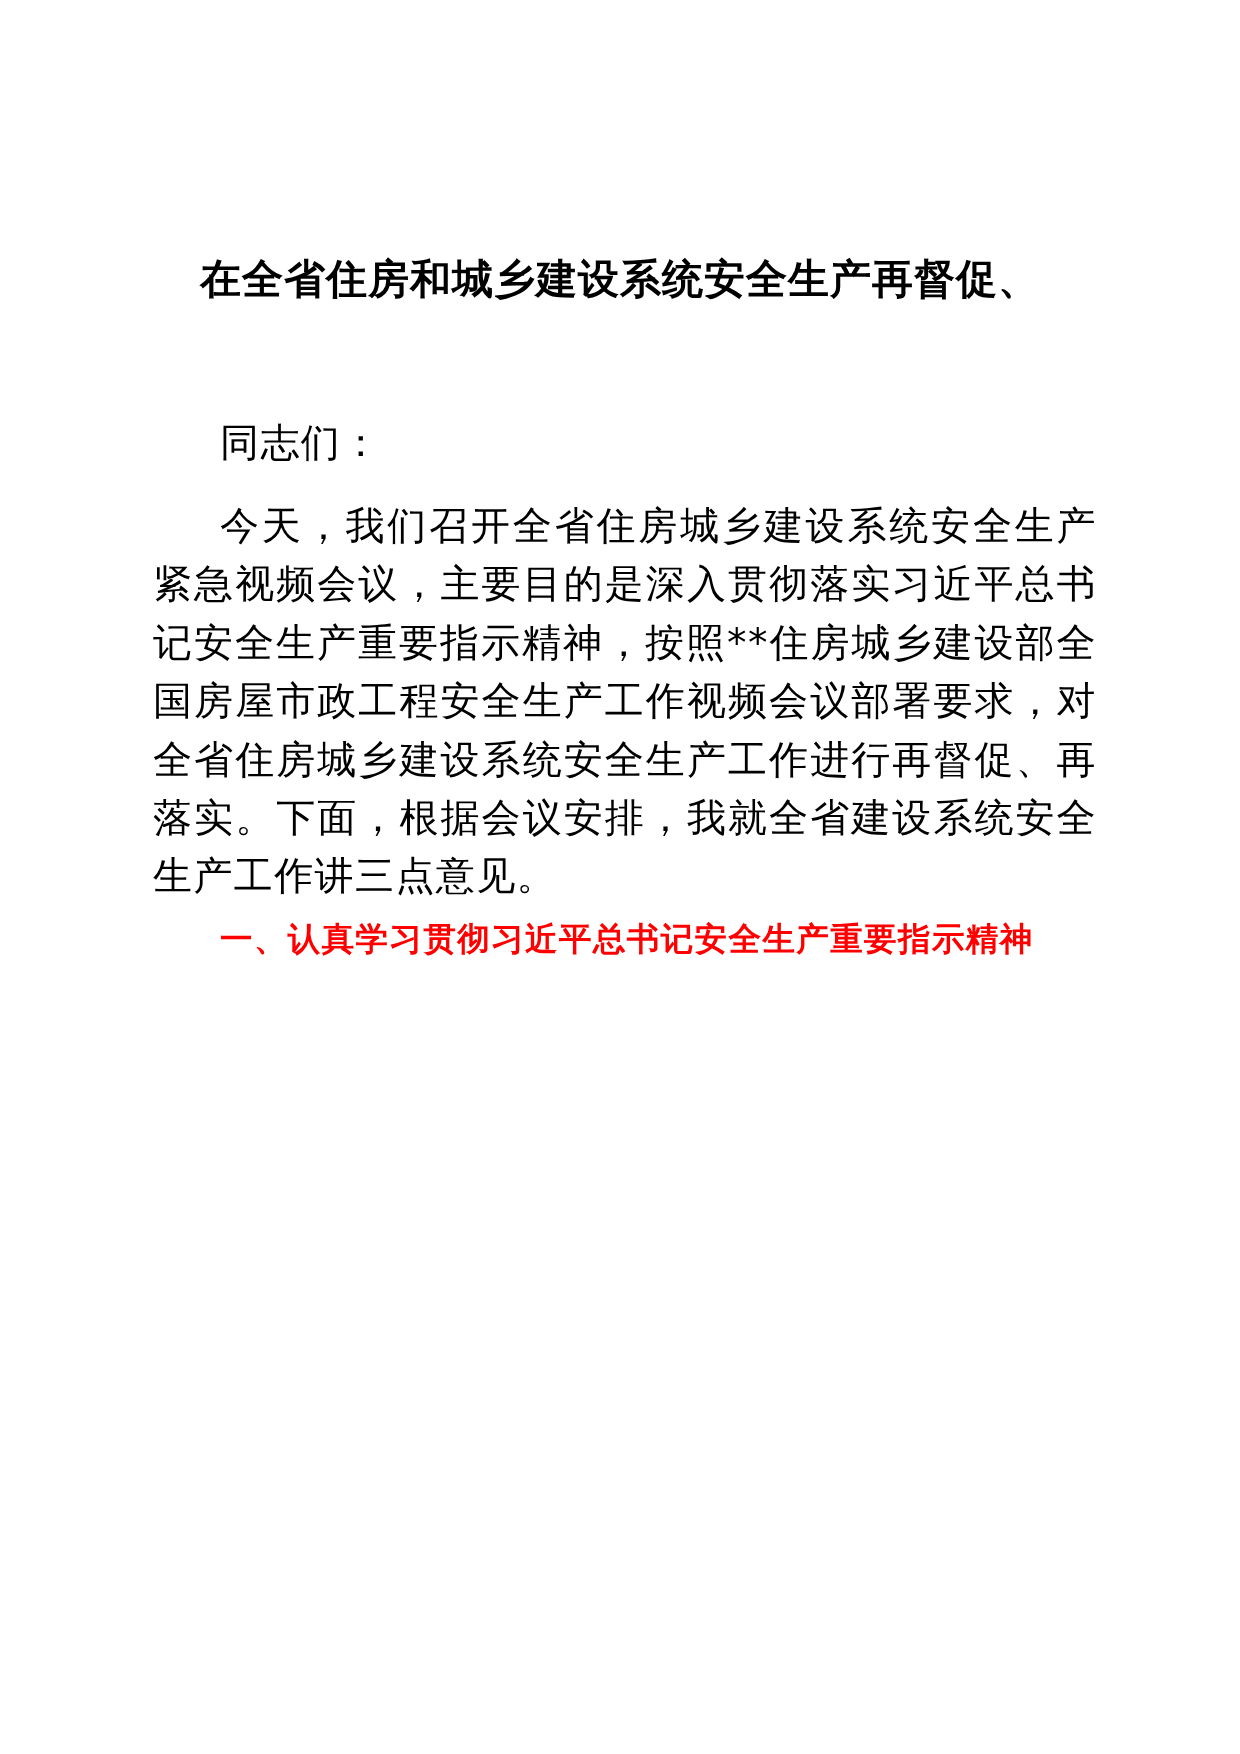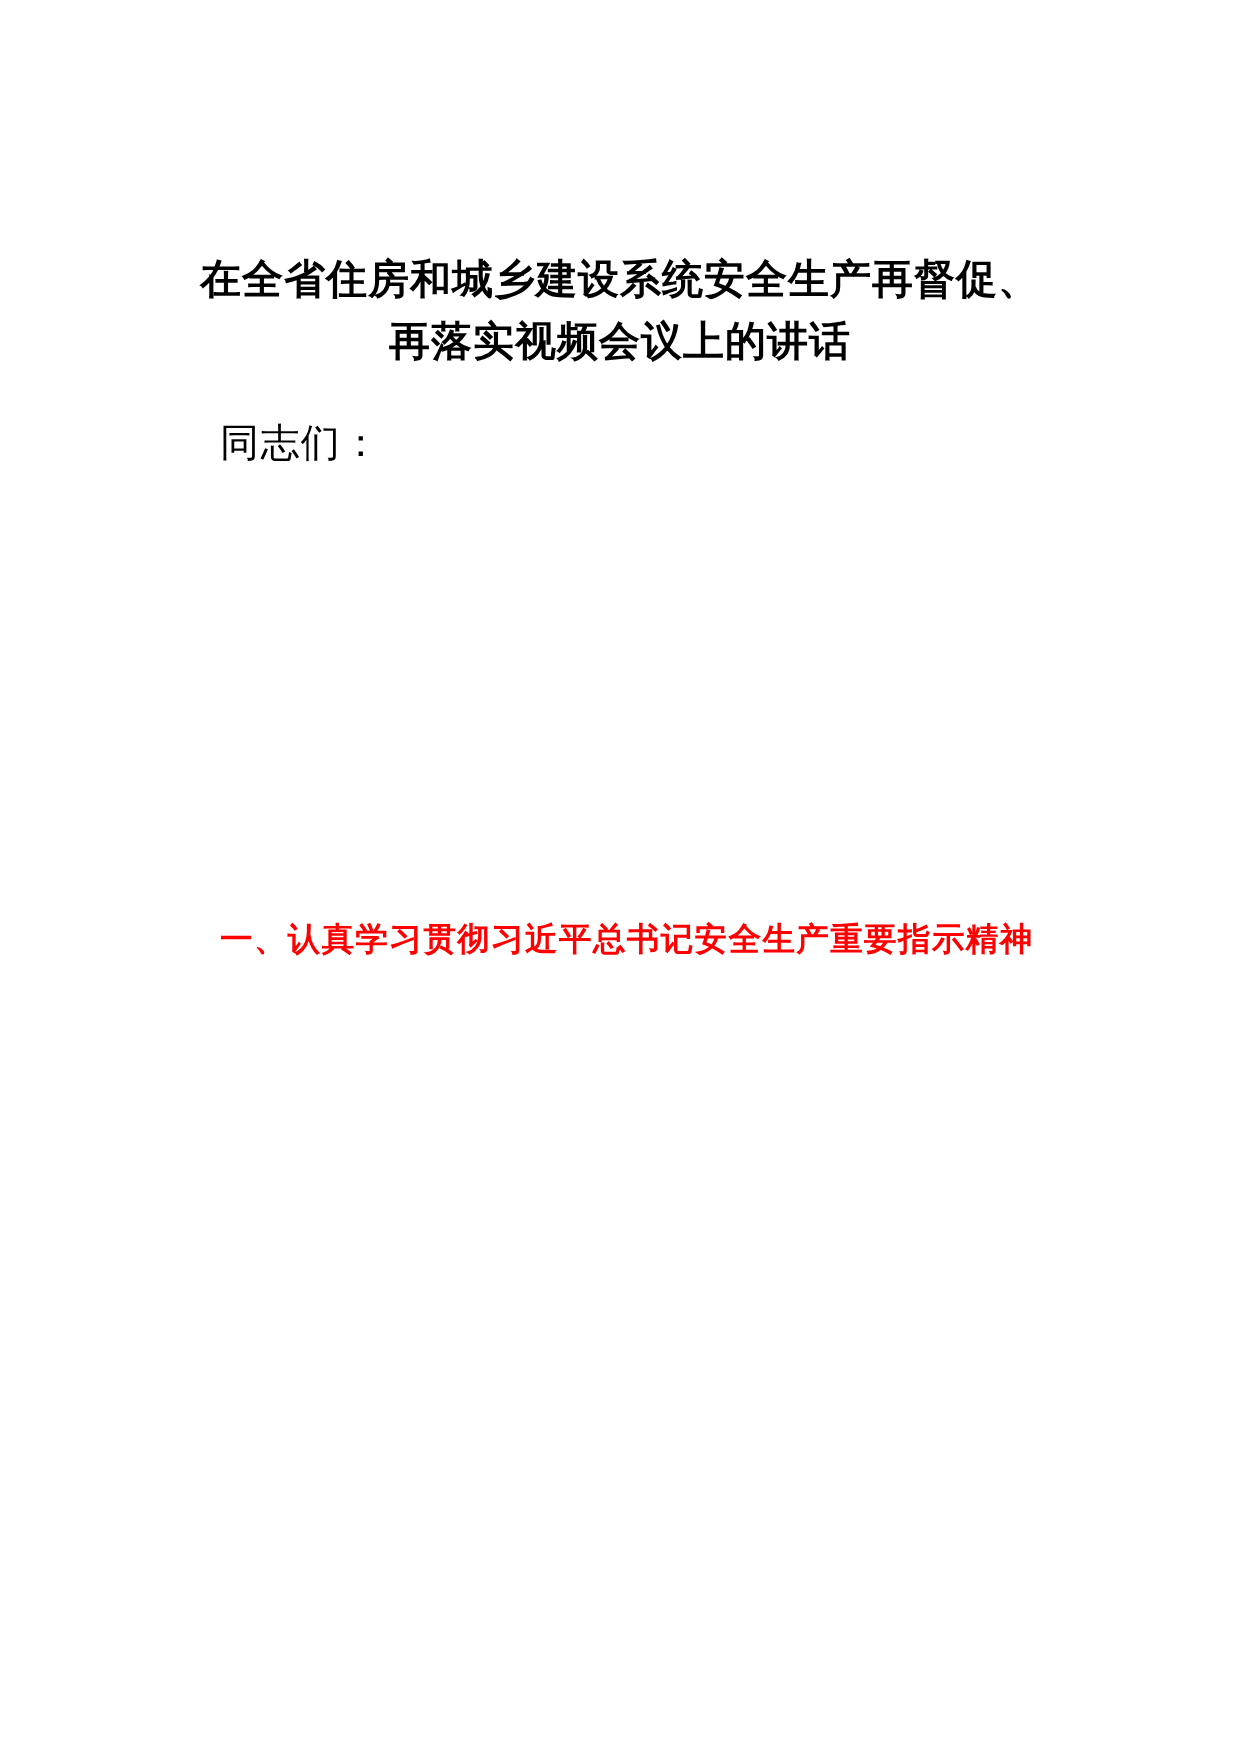--- a/index.html
+++ b/index.html
@@ -72,21 +72,21 @@
     top: 992px;
     text-indent: 67px;
   }
 </style>
 </head>
 <body>
 
 <div class="page">
   <h1 class="title">
     <span>在全省住房和城乡建设系统安全生产再督促、</span>
-    <span>再落实视频会议上的讲话</span>
   </h1>
 
   <p class="body-text salutation">同志们：</p>
 
+  <p class="body-text para1">今天，我们召开全省住房城乡建设系统安全生产紧急视频会议，主要目的是深入贯彻落实习近平总书记安全生产重要指示精神，按照**住房城乡建设部全国房屋市政工程安全生产工作视频会议部署要求，对全省住房城乡建设系统安全生产工作进行再督促、再落实。下面，根据会议安排，我就全省建设系统安全生产工作讲三点意见。</p>
 
   <h2 class="heading1">一、认真学习贯彻习近平总书记安全生产重要指示精神</h2>
 
 </div>
 
 </body></html>

